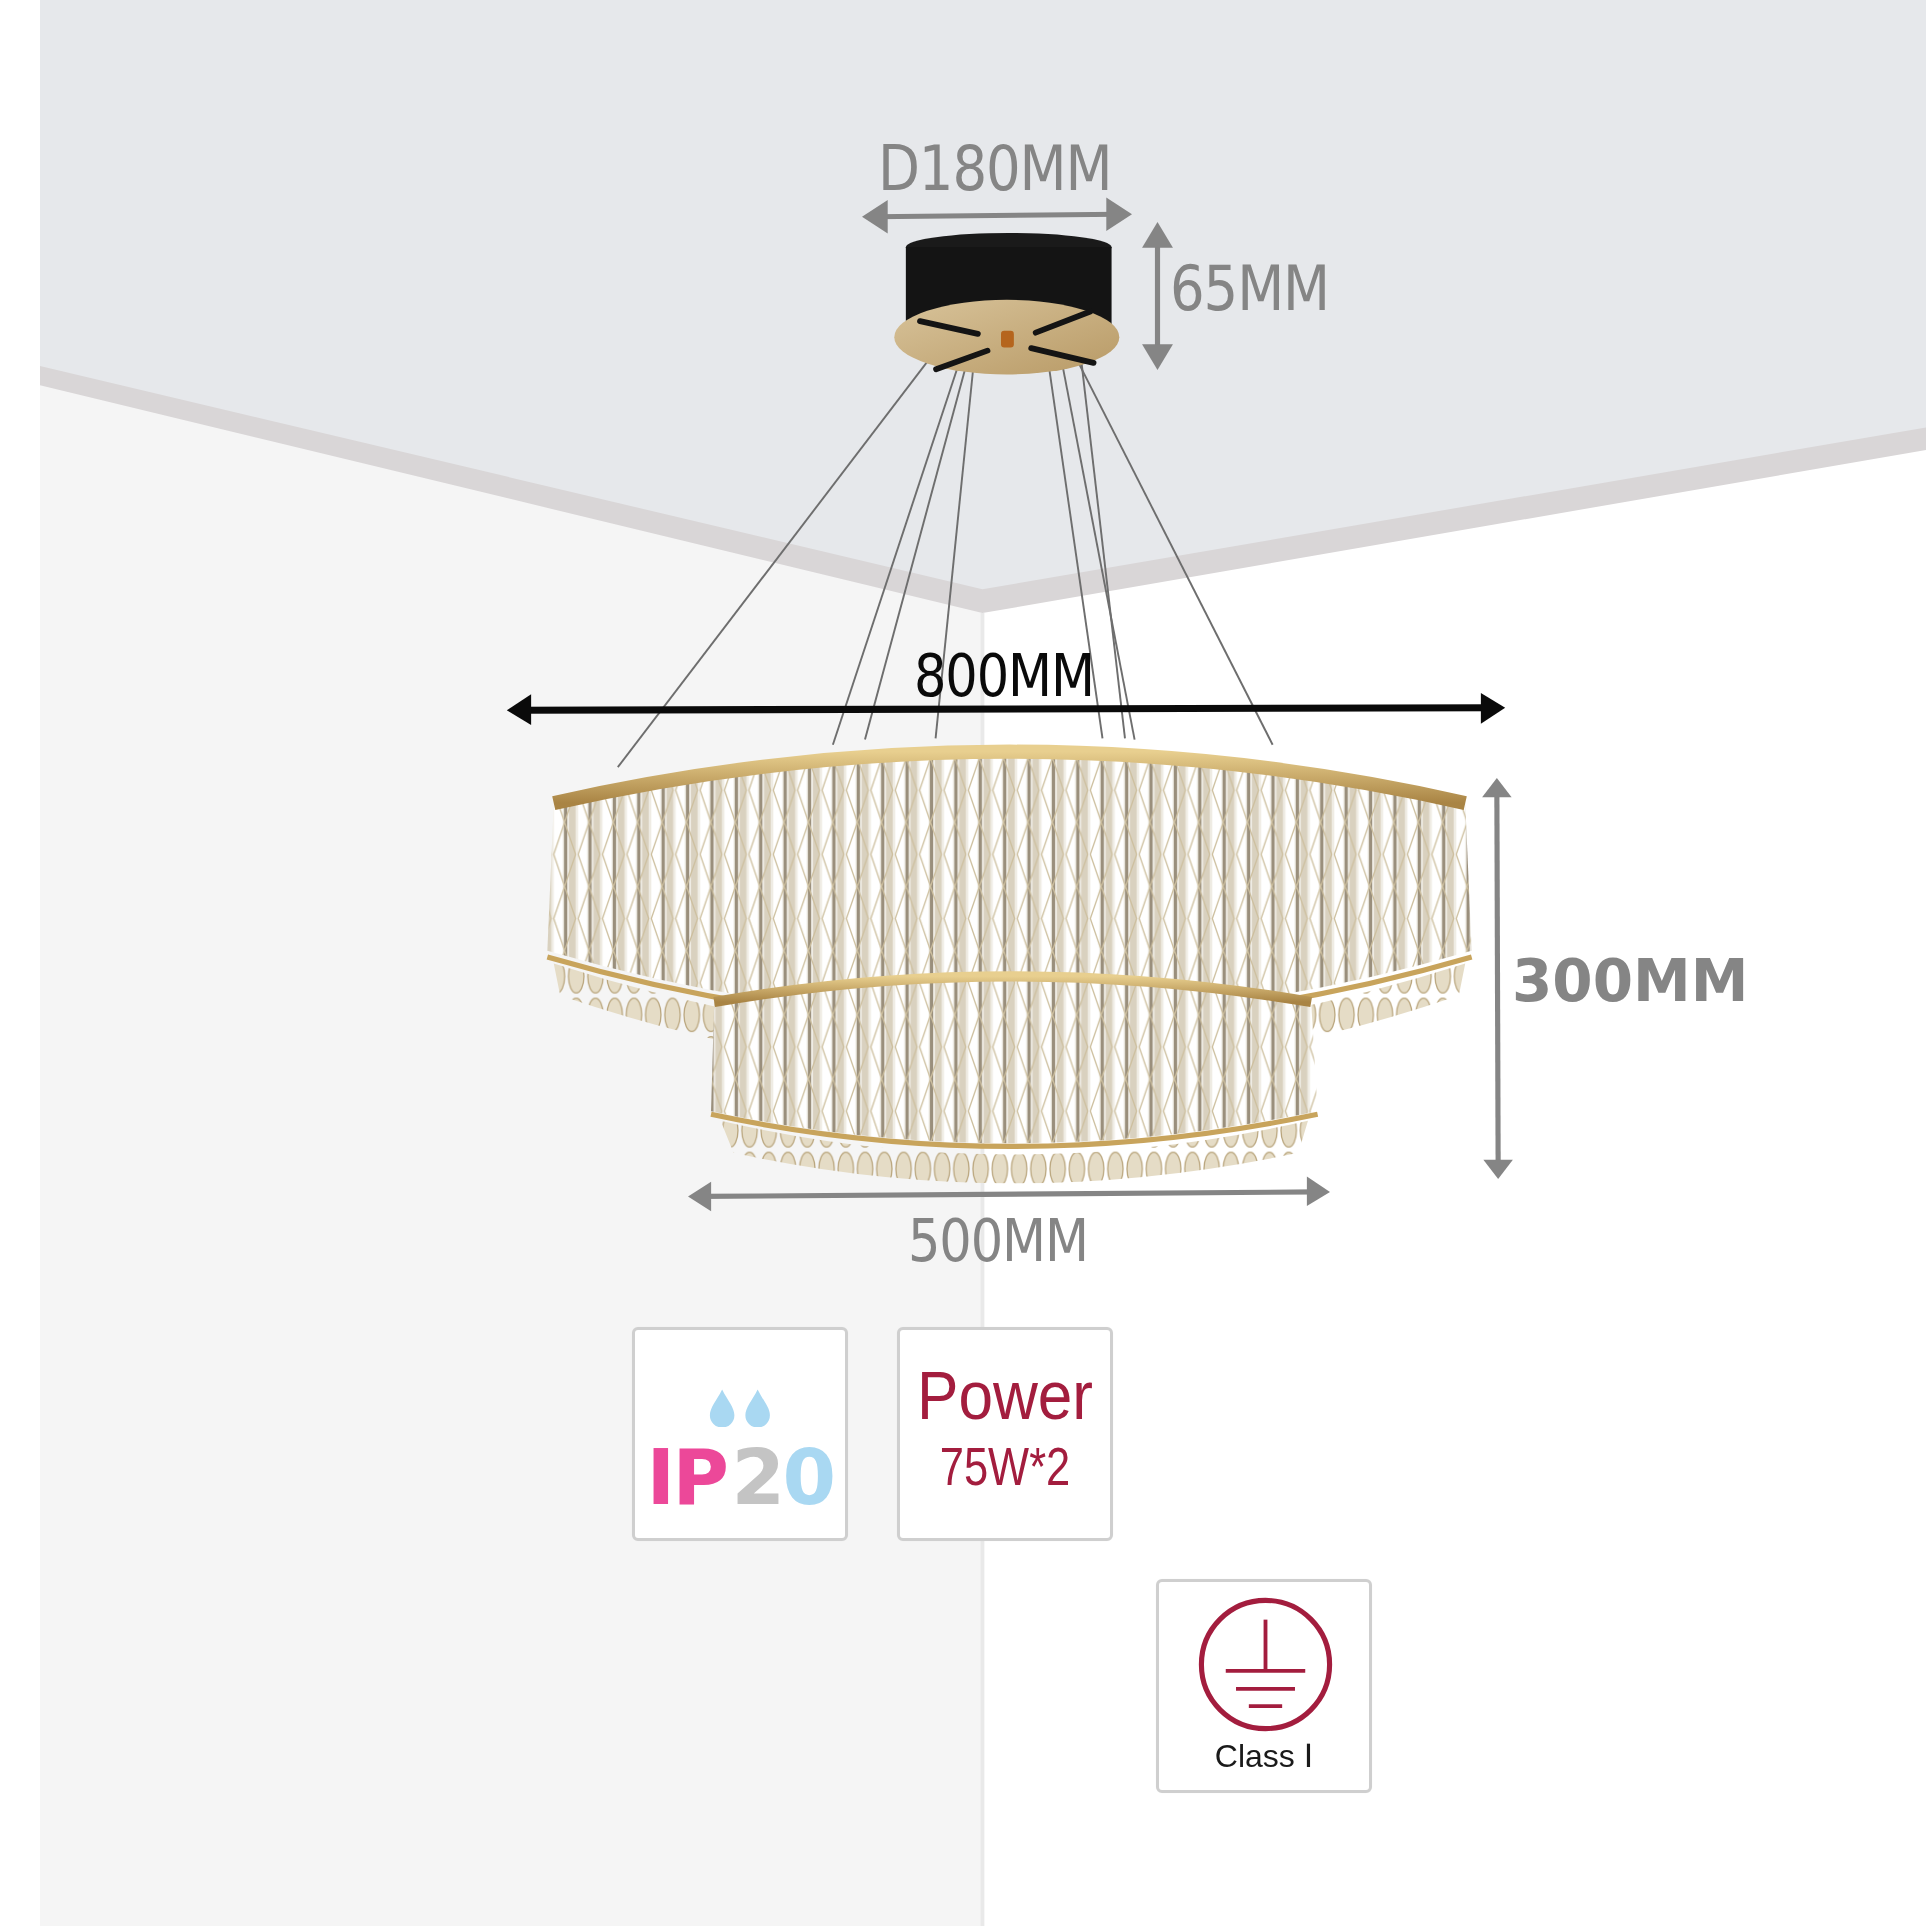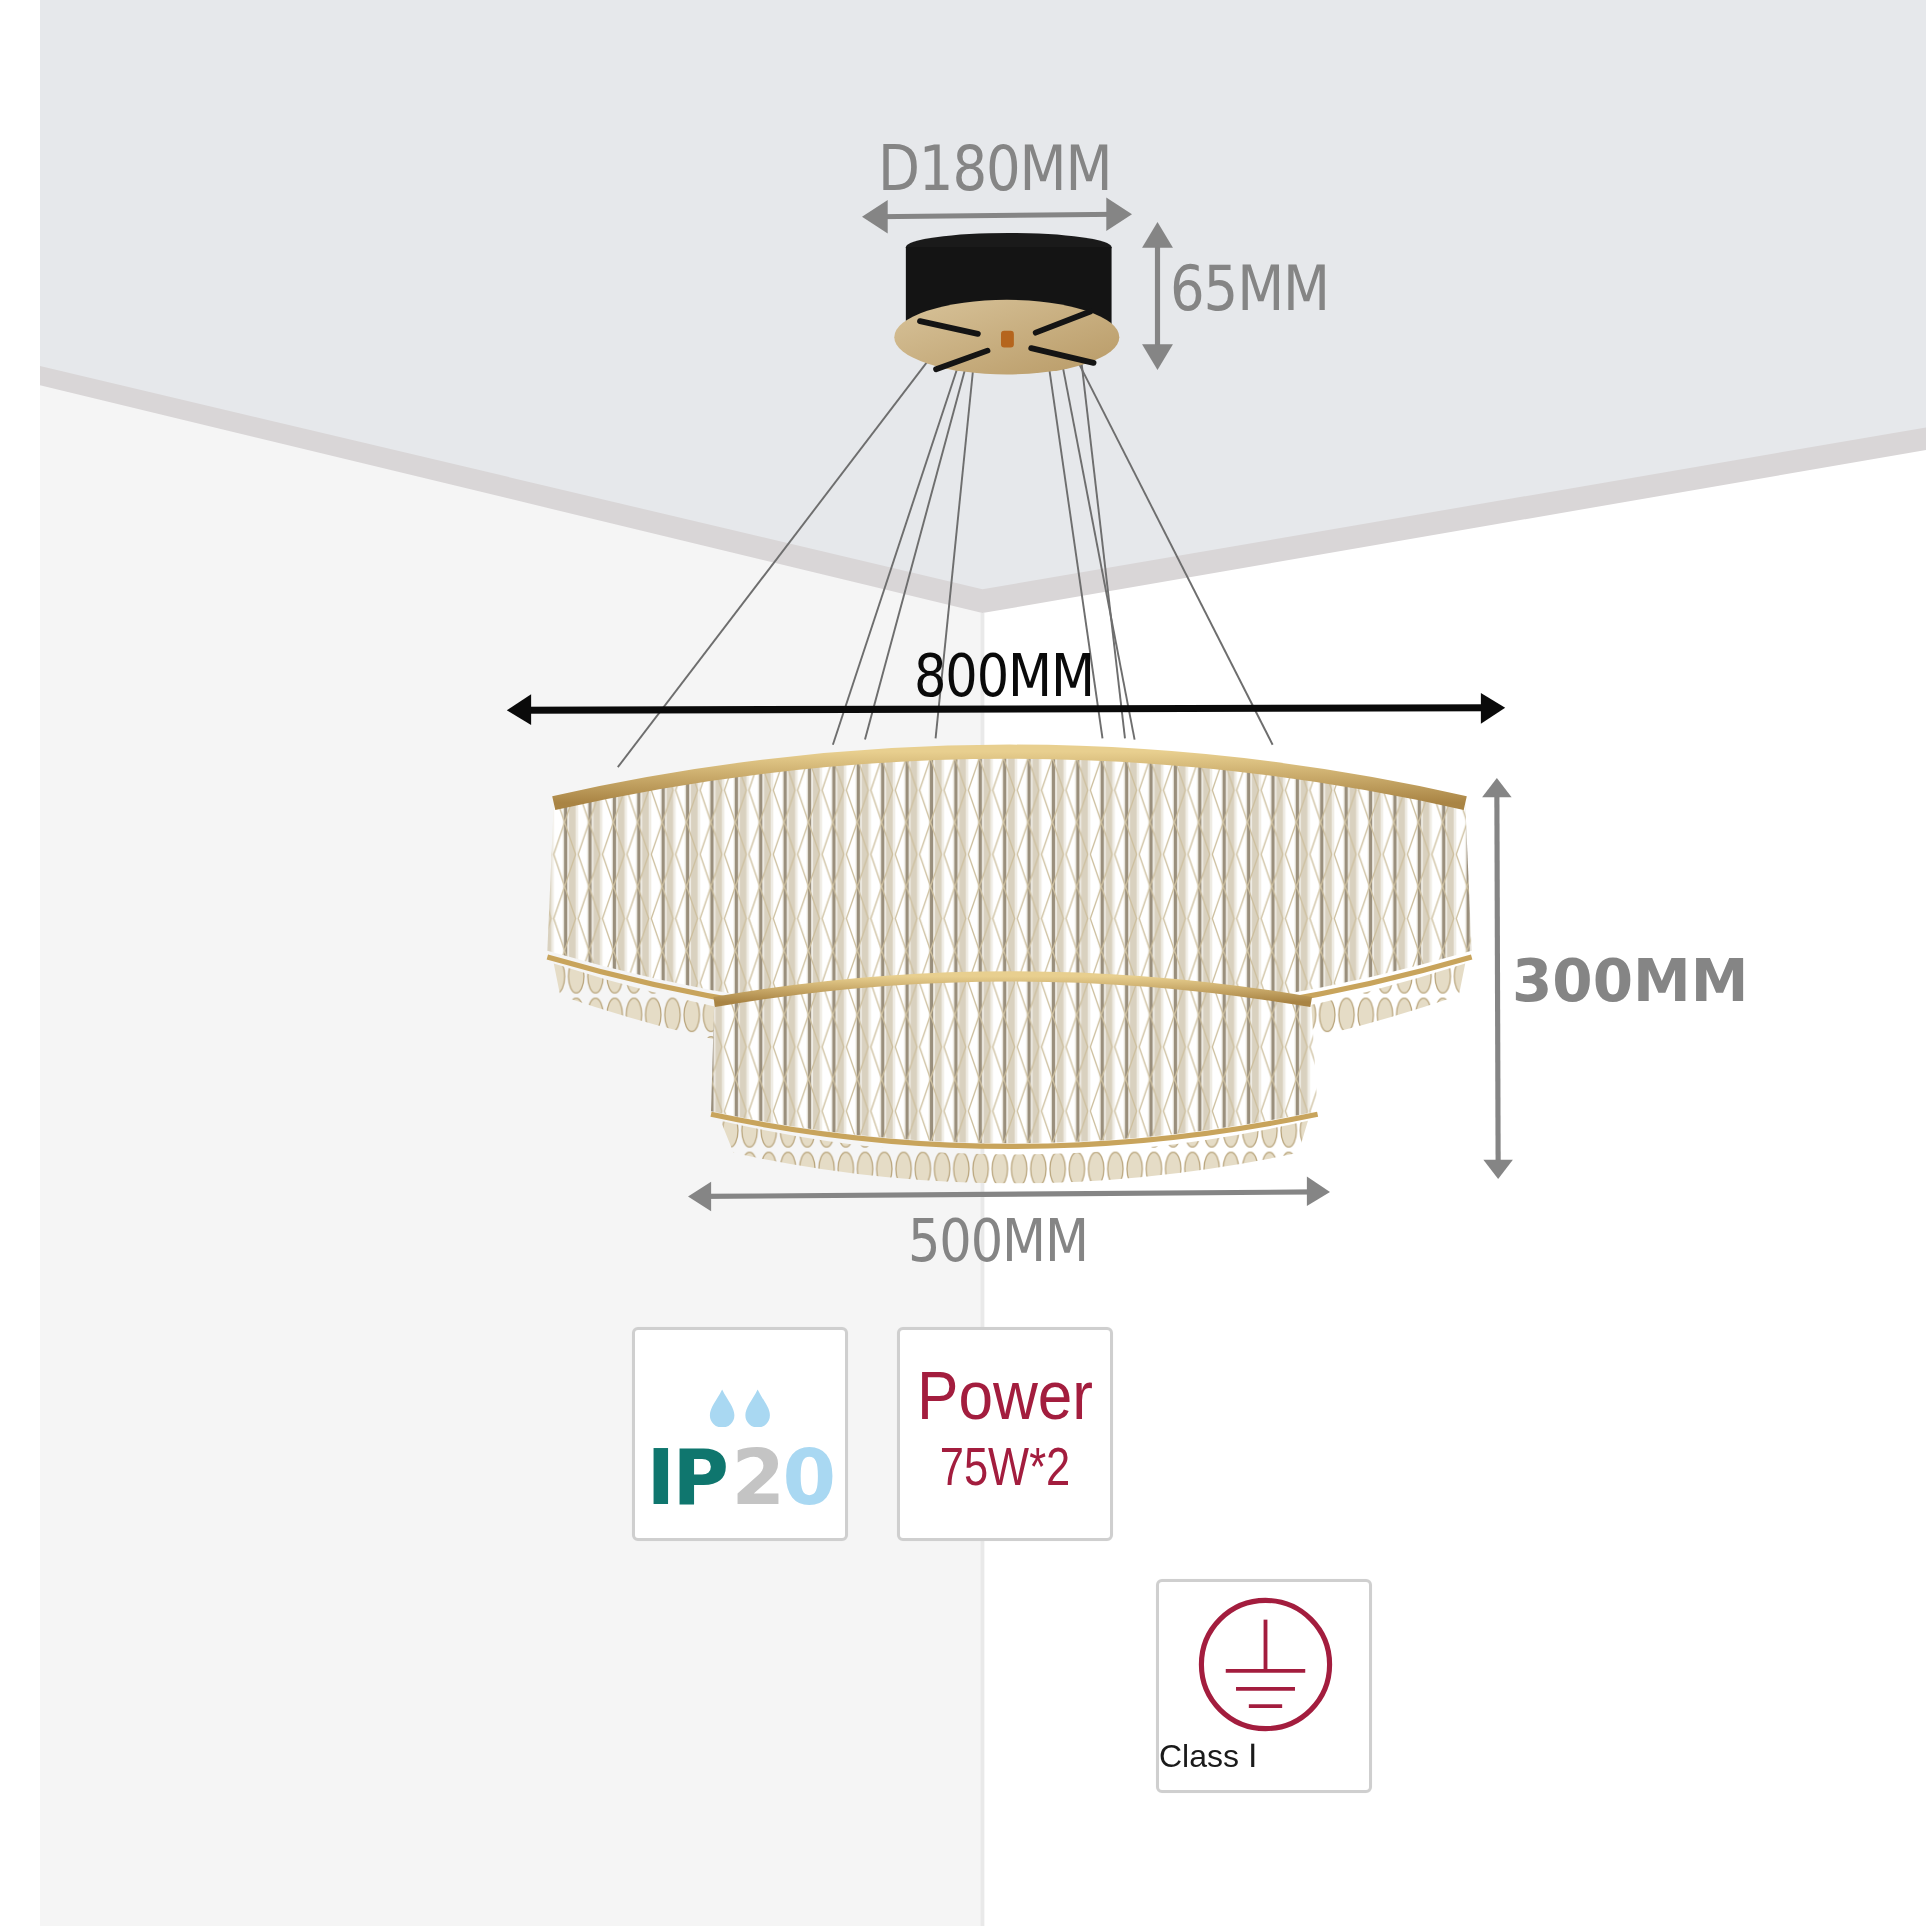--- a/index.html
+++ b/index.html
@@ -7,21 +7,21 @@
   .abs { position:absolute; }
   #scene { position:absolute; left:0; top:0; width:1926px; height:1384px;margin-left:40px; }
   .dim-label { position:absolute; color:#858585; font-family:"DejaVu Sans", sans-serif; font-weight:normal; white-space:nowrap; letter-spacing:-1.3px; transform:scaleX(0.88); transform-origin:left top; }
   .dim-label.dark { color:#0a0a0a; }
   .card { position:absolute; width:216px; height:214px; border:3.2px solid #cfcfcf; border-radius:6px; background:#ffffff; box-sizing:border-box; box-shadow:0 0 1.3px rgba(0,0,0,0.05); }
   .card-title { position:absolute; left:0; right:0; text-align:center; color:#a31d3e; font-family:"Liberation Sans", sans-serif; white-space:nowrap; }
   .card-sub { position:absolute; left:0; right:0; text-align:center; color:#a31d3e; font-family:"Liberation Sans", sans-serif; white-space:nowrap; }
   .ip-text { position:absolute; left:0; right:0; text-align:center; font-family:"DejaVu Sans", sans-serif; font-weight:bold; font-size:77px; letter-spacing:-2.6px; white-space:nowrap; }
   .cct-text { position:absolute; left:28px; font-family:"Liberation Sans", sans-serif; font-size:28px; color:#111; white-space:nowrap; transform:scaleX(0.82); transform-origin:left top; }
   .volt-text { position:absolute; left:0; right:0; text-align:center; font-family:"Liberation Sans", sans-serif; font-weight:bold; font-size:51px; color:#0b0b0b; white-space:nowrap; transform:scaleX(0.86); }
-  .class-text { position:absolute; left:0; right:0; font-family:"Liberation Sans", sans-serif; font-size:32px; color:#1a1a1a; white-space:nowrap; }
+  .class-text { position:absolute; left:0; right:0; text-align:center; font-family:"Liberation Sans", sans-serif; font-size:32px; color:#1a1a1a; white-space:nowrap; }
 </style>
 </head>
 <body>
 
 <div id="scene">
 
   <svg class="abs" style="left:0;top:0" width="1926" height="1926" viewBox="0 0 3000 3000">
     <rect x="0" y="0" width="1468" height="3000" fill="#f5f5f5"></rect>
     <rect x="1468" y="0" width="1532" height="3000" fill="#ffffff"></rect>
 
@@ -129,21 +129,21 @@
     <polygon points="1000,26 964,2 964,48" fill="#858585"></polygon>
   </svg>
   <div class="dim-label" style="left:868px;top:1207px;font-size:58px;">500MM</div>
 
   <div class="card" style="left:592px;top:1327px;">
     <svg class="abs" style="left:71px;top:58px" width="71" height="39" viewBox="0 0 110 60">
       <path d="M25 2 C34 20 44 30 44 42 A19 19 0 0 1 6 42 C6 30 16 20 25 2 Z" fill="#a9d8f2"></path>
       <path d="M80 2 C89 20 99 30 99 42 A19 19 0 0 1 61 42 C61 30 71 20 80 2 Z" fill="#a9d8f2"></path>
     </svg>
     <div class="ip-text" style="top:103px;">
-      <span style="color:#0f766e;">IP</span><span style="color:#c4c4c4;margin-left:5.1px;">2</span><span style="color:#a9d8f2;">0</span>
+      <span style="color:#ec4899;">IP</span><span style="color:#c4c4c4;margin-left:5.1px;">2</span><span style="color:#a9d8f2;">0</span>
     </div>
   </div>
 
   <div class="card" style="left:857px;top:1327px;">
     <div class="card-title" style="top:26px;font-size:69px;transform:scaleX(0.9);">Power</div>
     <div class="card-sub" style="top:106px;font-size:53px;transform:scaleX(0.82);">75W*2</div>
   </div>
 
 
 

